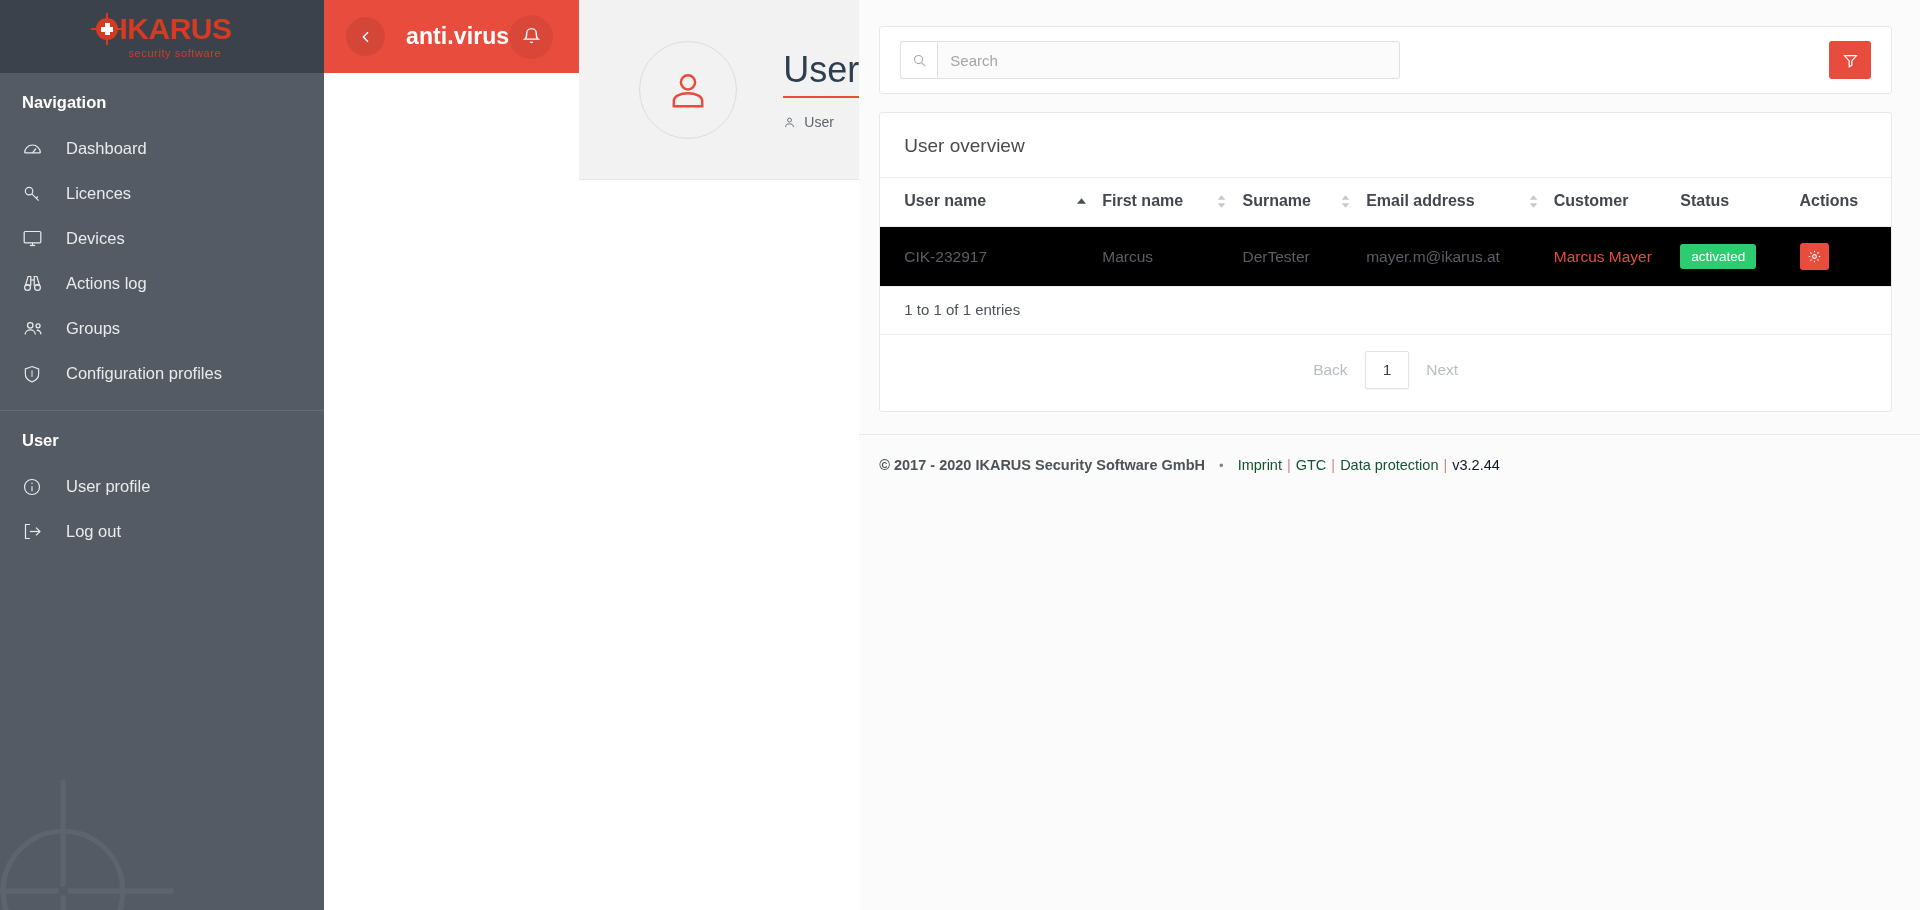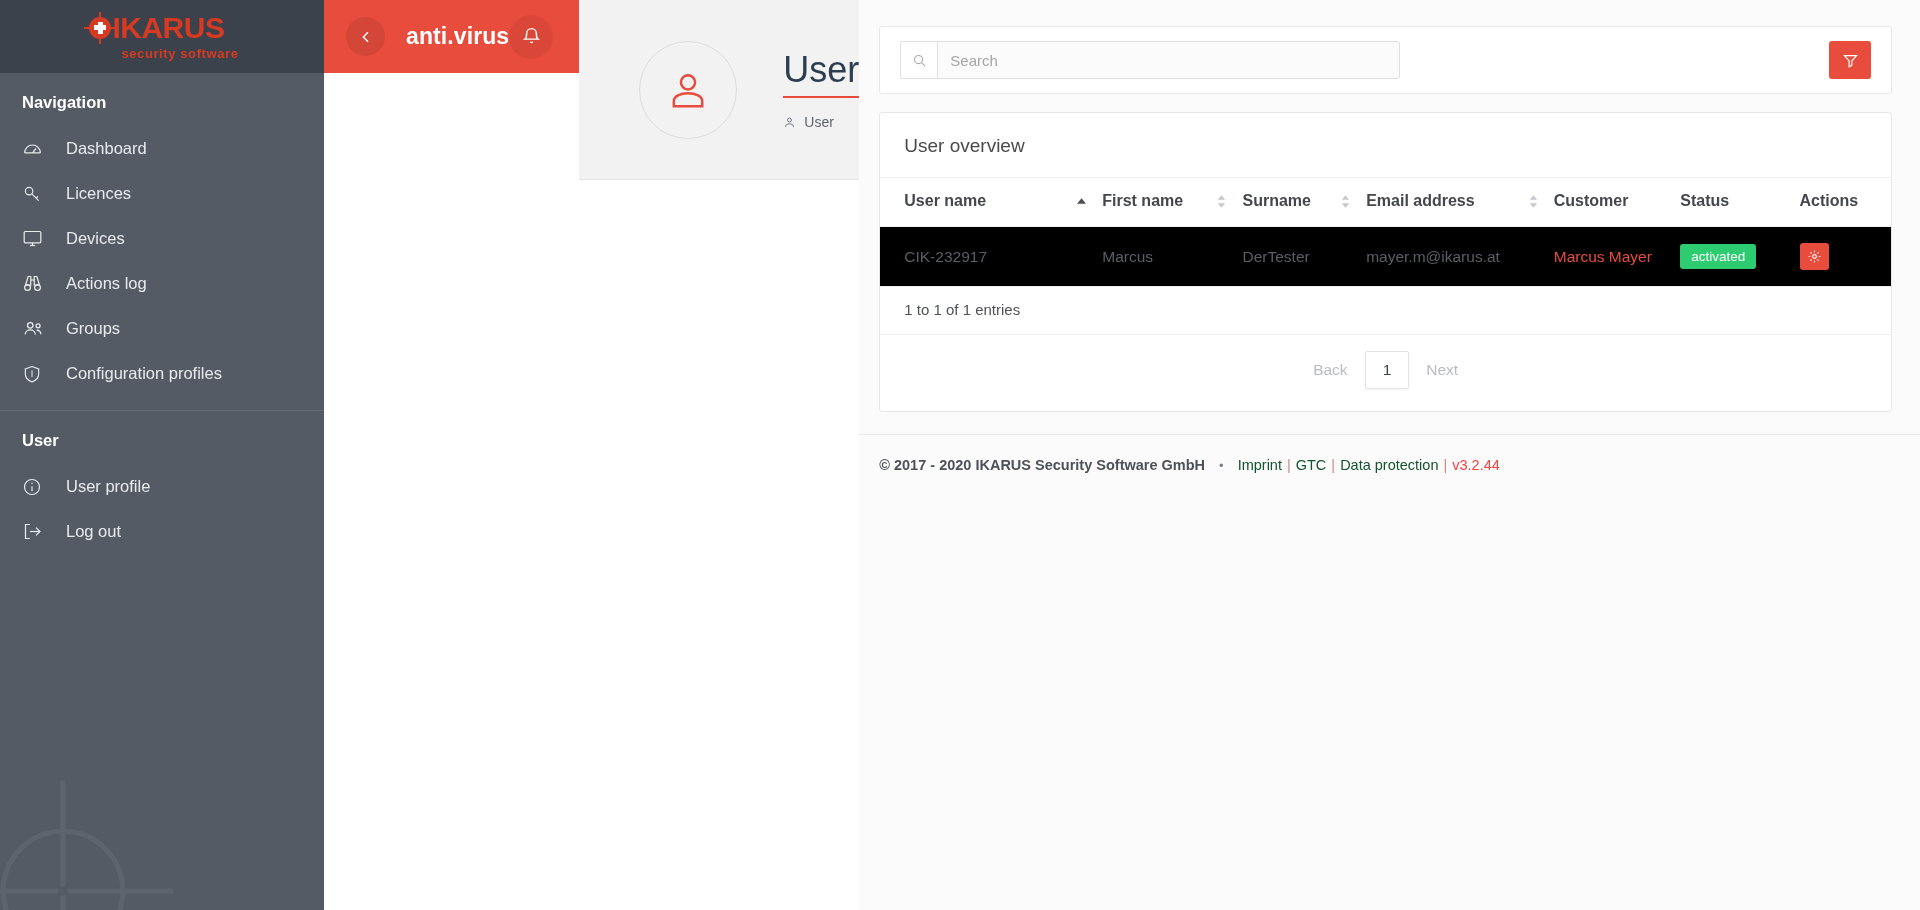--- a/index.html
+++ b/index.html
@@ -34,21 +34,21 @@
   .logo-cross .ph { position: absolute; left: 9px; top: 12.5px; width: 12px; height: 5px; background: #fff; }
   .logo-cross .tick-t { position: absolute; left: 14px; top: -1px; width: 2px; height: 7px; background: #d63a22; }
   .logo-cross .tick-b { position: absolute; left: 14px; bottom: -1px; width: 2px; height: 7px; background: #d63a22; }
   .logo-cross .tick-l { position: absolute; top: 14px; left: -1px; height: 2px; width: 7px; background: #d63a22; }
   .logo-cross .tick-r { position: absolute; top: 14px; right: -1px; height: 2px; width: 7px; background: #d63a22; }
   .logo-name {
     font-size: 30px; font-weight: bold; color: #d63a22;
     letter-spacing: -0.5px; line-height: 1; margin-left: -3px;
   }
   .logo-sub {
-    font-size: 13px; font-weight: bold; color: #d63a22;
+    font-size: 11px; font-weight: normal; color: #d63a22;
     letter-spacing: 0.6px; margin-left: 36px; margin-top: 3px;
   }
 
   .nav-section-title {
     color: #ffffff; font-size: 16.5px; font-weight: bold;
     padding: 20px 0 14px 22px;
   }
   .nav-item {
     display: flex; align-items: center;
     height: 45px; padding-left: 22px;
@@ -232,21 +232,21 @@
     margin: 22px 0 0 0;
     padding: 22px 0 0 20px;
     font-size: 14.5px;
     display: flex; align-items: center;
     background: #fbfbfb;
   }
   .footer-copy { color: #4d5259; font-weight: bold; }
   .footer-dot { color: #7d828a; margin: 0 14px; font-size: 13px; }
   .footer-link { color: #14532d; text-decoration: none; cursor: pointer; }
   .footer-sep { color: #cf8a84; margin: 0 5px; }
-  .footer-ver { color: #ef4444; }
+  .footer-ver { color: #0f172a; }
 </style>
 </head>
 <body>
 
 <div class="app">
 
   <aside class="sidebar">
 
     <div class="sidebar-logo">
       <div class="logo-wrap">

